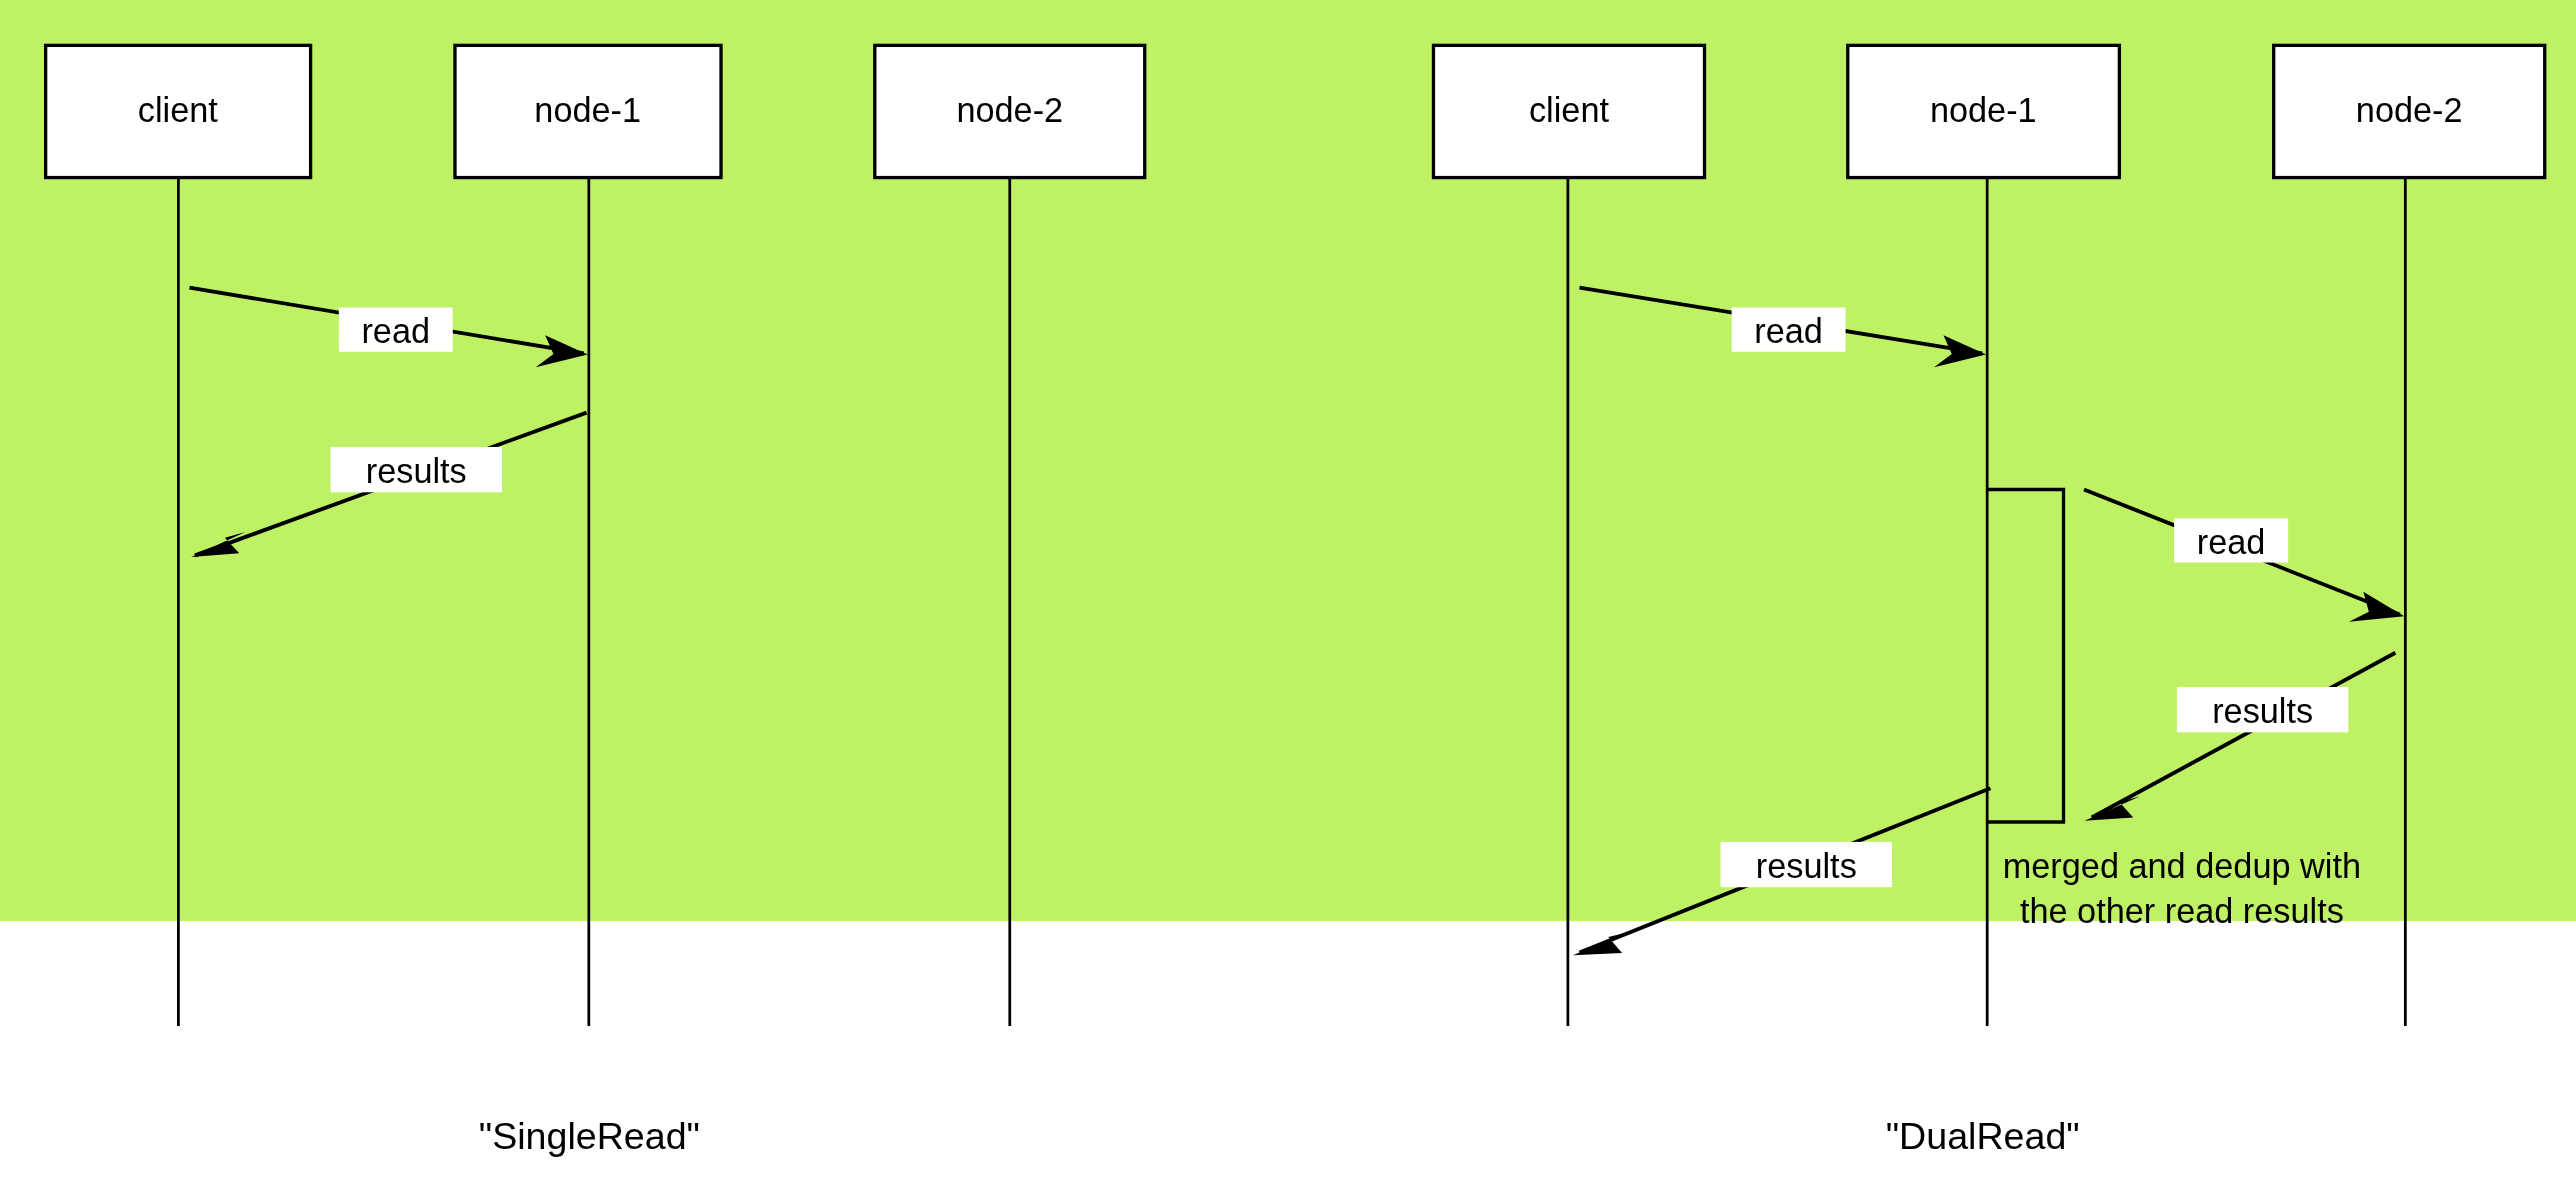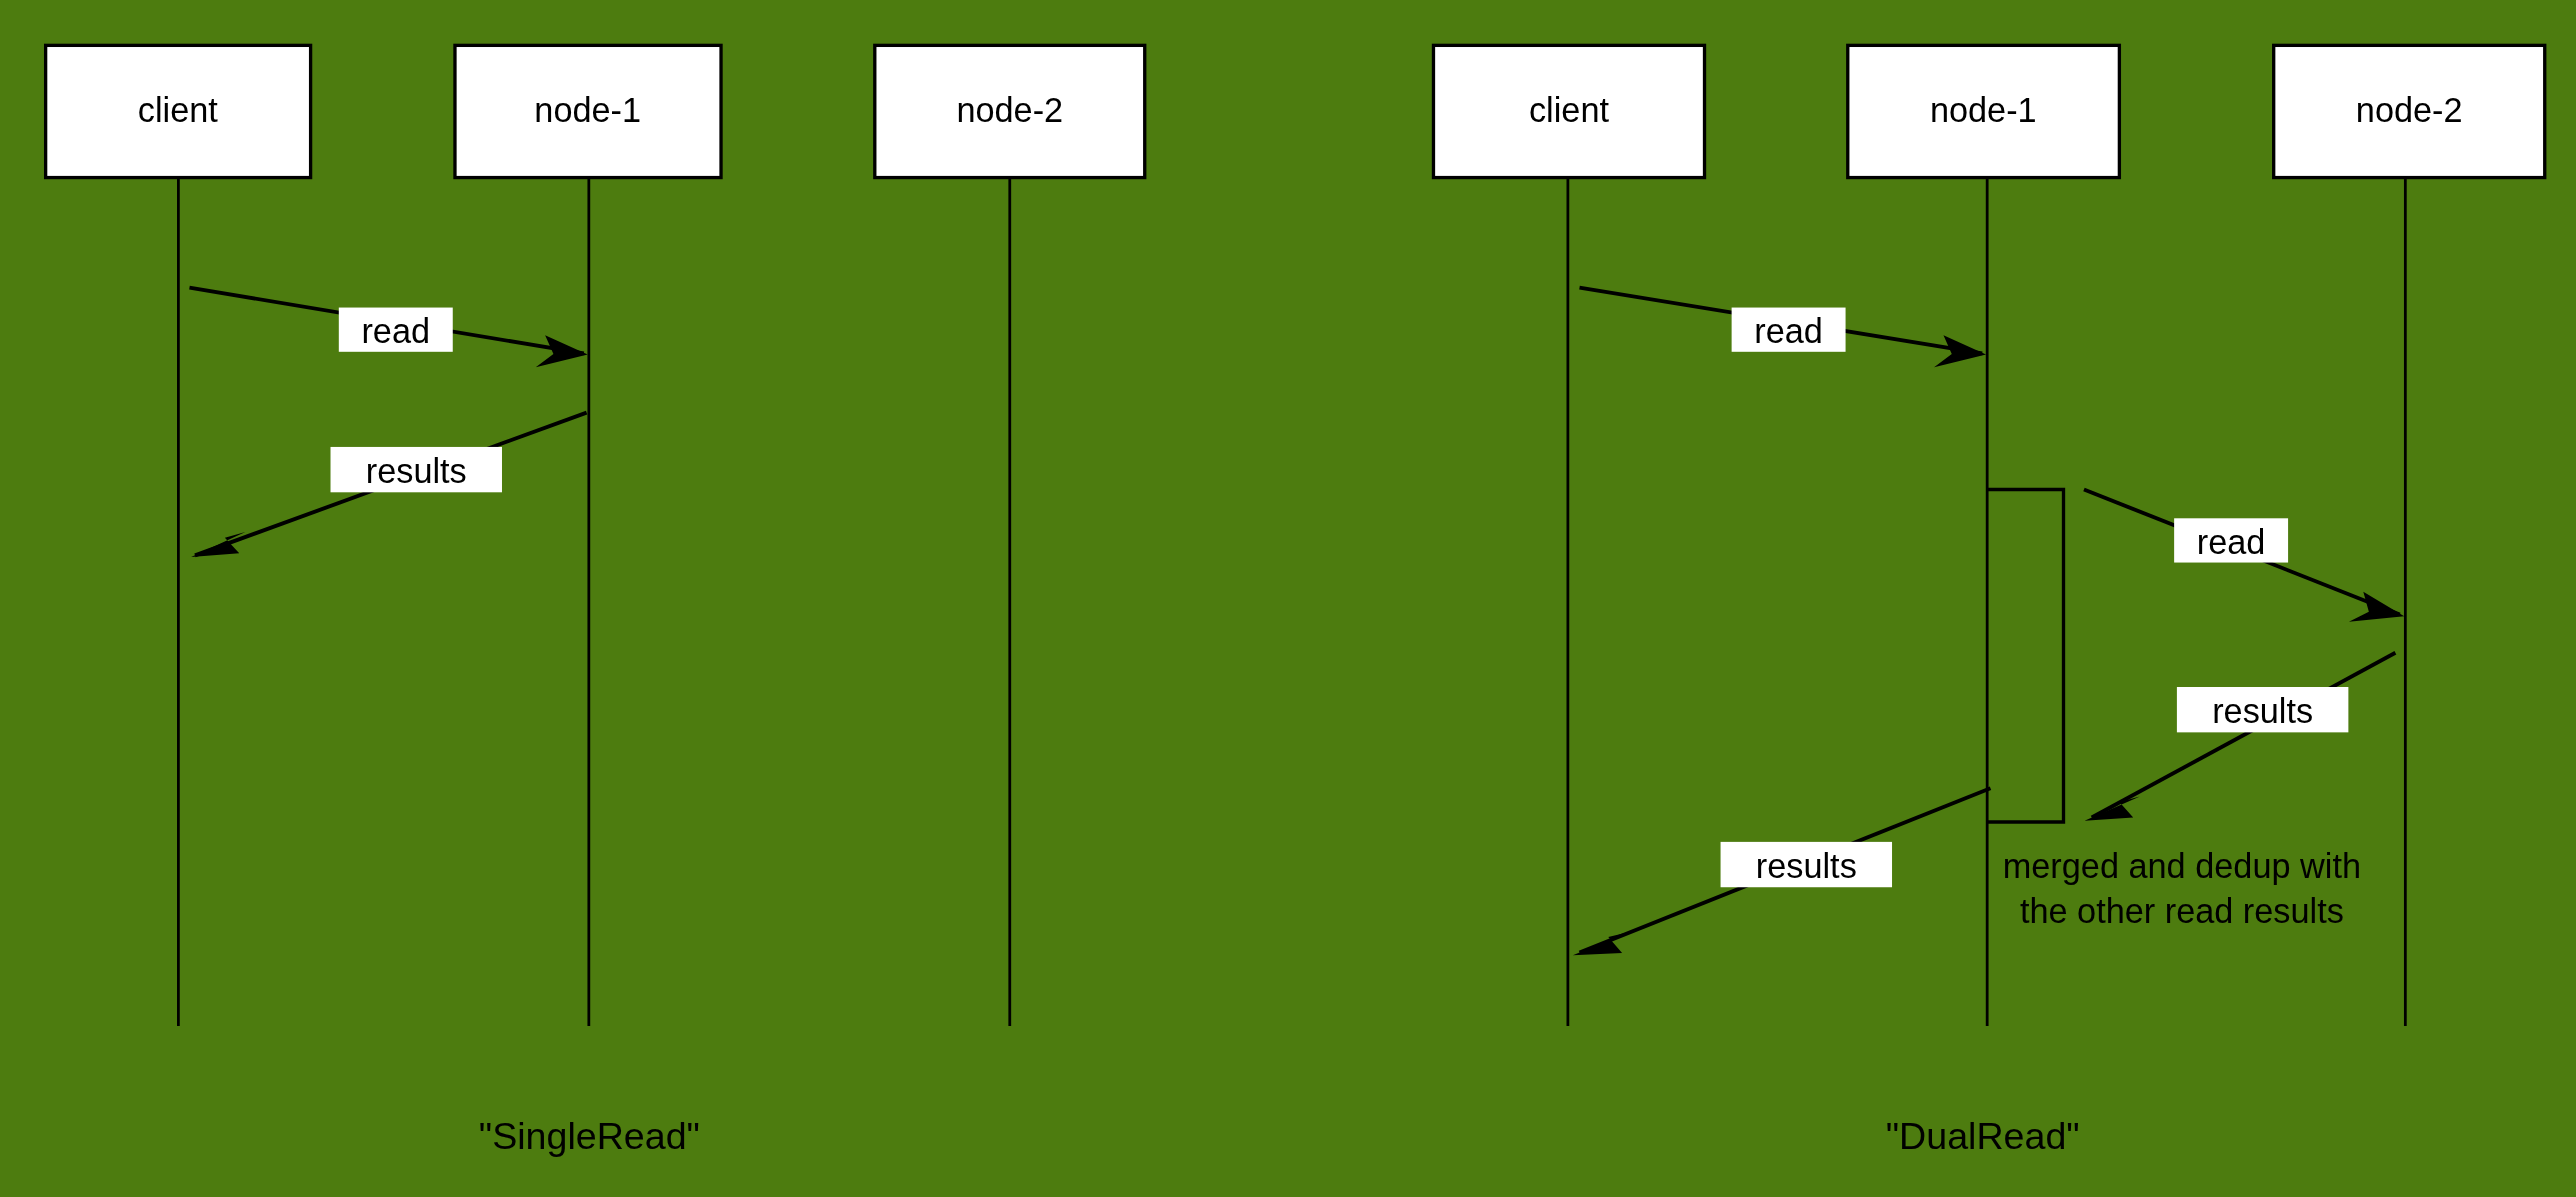--- a/index.html
+++ b/index.html
@@ -9,22 +9,22 @@
   }
   body {
     width: 2576px;
     height: 1197px;
     overflow: hidden;
     font-family: "Liberation Sans", sans-serif;
   }
   #canvas {
     position: relative;
     width: 2576px;
-    height: 1197px;
-    background: #4d7c0f;
+    height: 921px;
+    background: #bef264;
     text-align: center;
   }
   svg.diagram-svg {
     position: absolute;
     top: 0;
     left: 0;
     width: 2576px;
     height: 1197px;
   }
   .lifeline-box {

